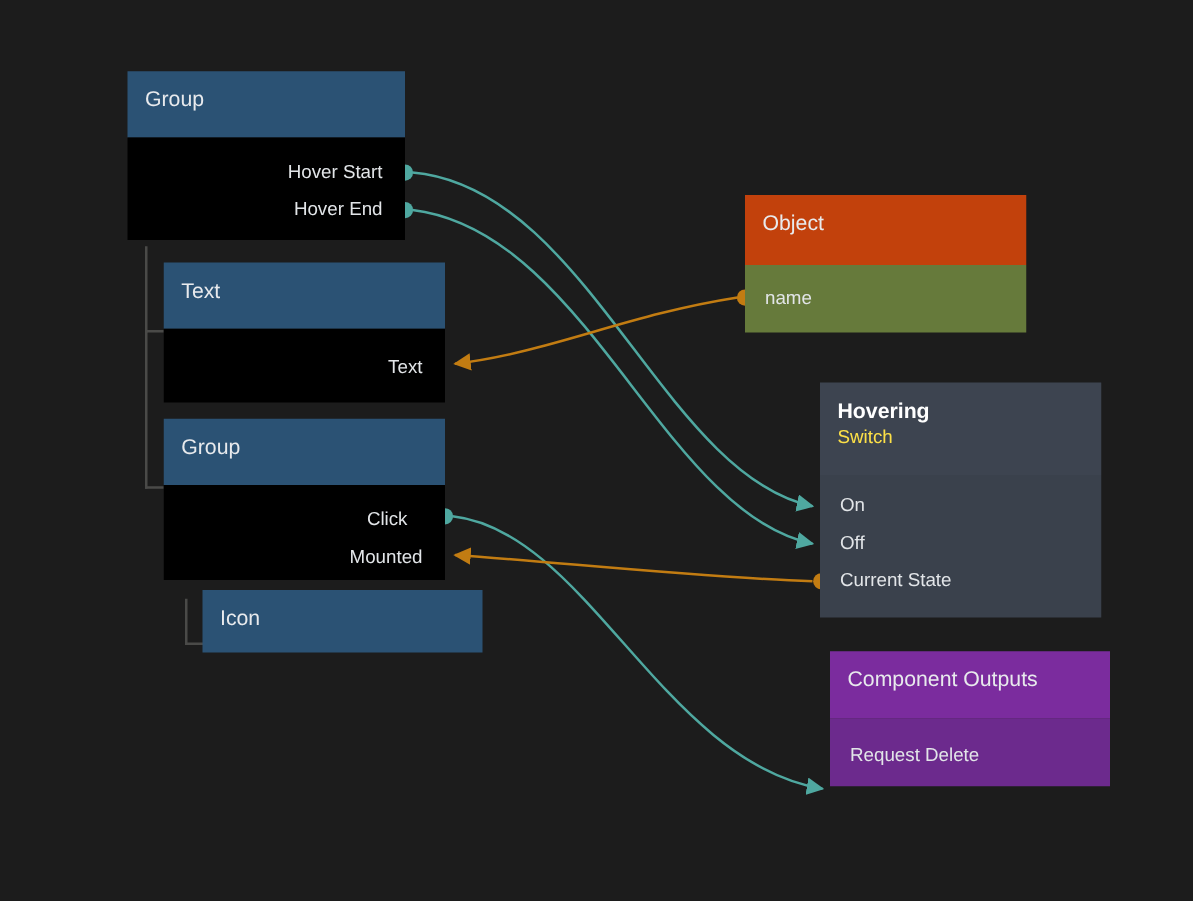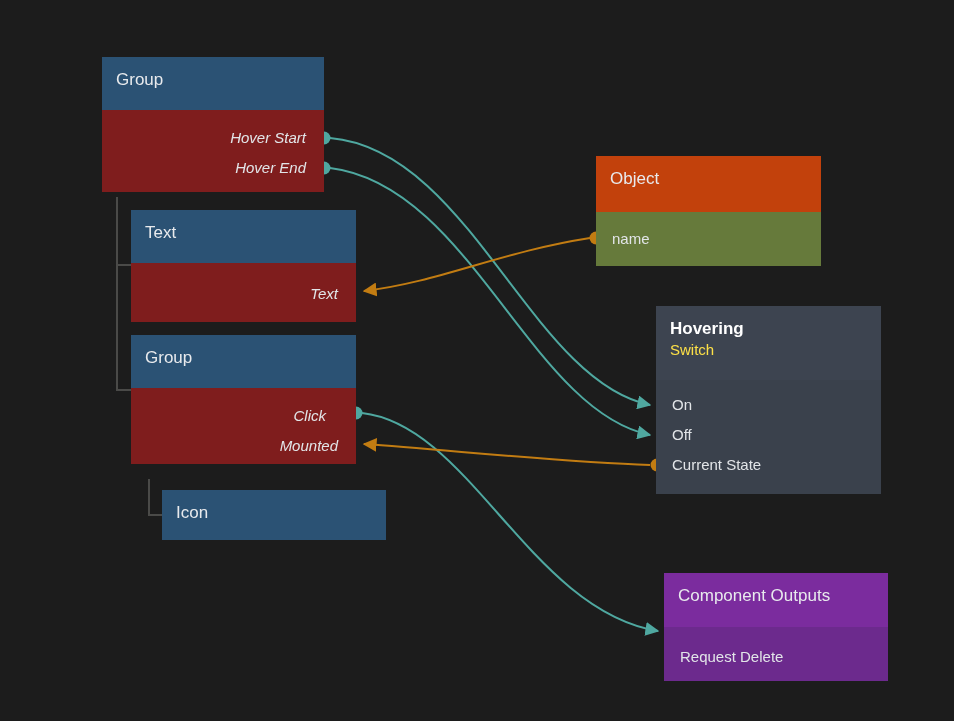--- a/index.html
+++ b/index.html
@@ -68,21 +68,21 @@
   .port-row.out {
     right: 18px;
     text-align: right;
   }
   .port-row.in {
     left: 18px;
     text-align: left;
   }
   
   .n-blue .node-header { background: #2b5274; }
-  .n-blue .node-body   { background: #7f1d1d; font-style: italic; }
+  .n-blue .node-body   { background: #000000; }
   .n-green .node-header { background: #c2410c; }
   .n-green .node-body   { background: #667a3b; }
   .n-grey .node-header { background: #3d4450; }
   .n-grey .node-body   { background: #3a414c; }
   .n-purple .node-header { background: #7b2c9e; }
   .n-purple .node-body   { background: #6c2a8d; padding-left: 31px; }
 </style>
 </head>
 <body>
 
@@ -163,21 +163,21 @@
     <div class="node-body" style="height:76px;">
       <div class="port-row out" style="top:18px; right:30px;">
         <span>Click</span>
       </div>
       <div class="port-row out" style="top:48px;margin-left:24px;">
         <span>Mounted</span>
       </div>
     </div>
   </div>
 
-  <div class="node n-blue" style="left:162px; top:490px; width:224px; height:50px;">
+  <div class="node n-blue" style="left:162px; top:472px; width:224px; height:50px;">
     <div class="node-header" style="height:50px;">
       <div class="node-title">Icon</div>
     </div>
   </div>
 
   <div class="node n-green" style="left:596px; top:156px; width:225px; height:110px;">
     <div class="node-header" style="height:56px;">
       <div class="node-title">Object</div>
     </div>
     <div class="node-body" style="height:54px;padding-left:28px;">
@@ -198,21 +198,21 @@
       </div>
       <div class="port-row in" style="top:45px; left:16px;">
         <span>Off</span>
       </div>
       <div class="port-row in" style="top:75px; left:16px;">
         <span>Current State</span>
       </div>
     </div>
   </div>
 
-  <div class="node n-purple" style="left:664px; top:573px; width:224px; height:108px;">
+  <div class="node n-purple" style="left:664px; top:521px; width:224px; height:108px;">
     <div class="node-header" style="height:54px;">
       <div class="node-title">Component Outputs</div>
     </div>
     <div class="node-body" style="height:54px;">
       <div class="port-row in" style="top:20px; left:16px;">
         <span>Request Delete</span>
       </div>
     </div>
   </div>
 

